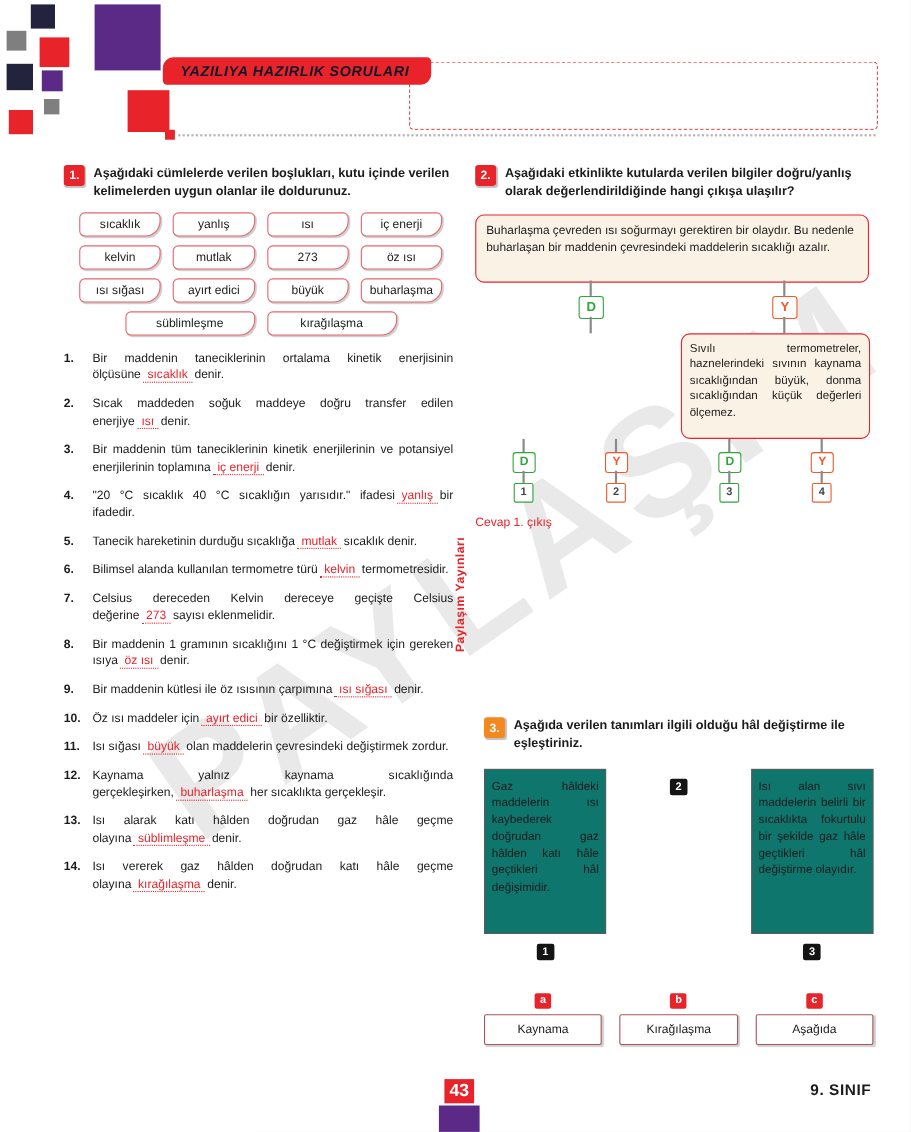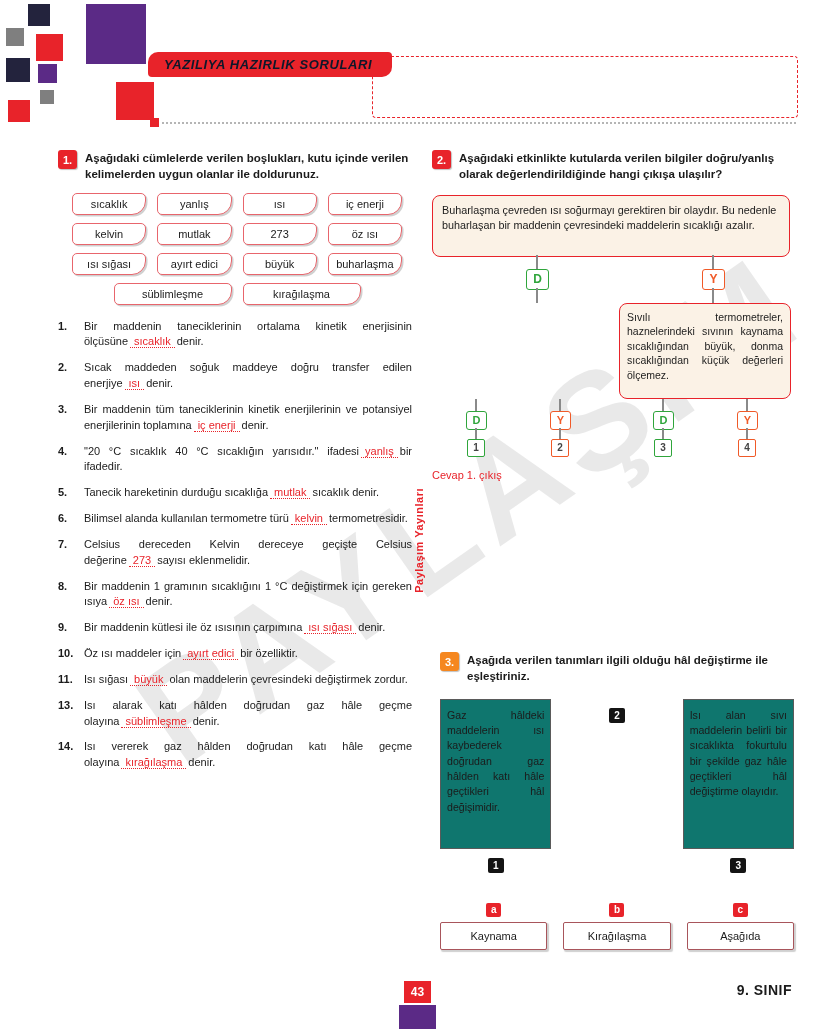--- a/index.html
+++ b/index.html
@@ -120,21 +120,21 @@
   }
   .q3answer{color:#e8232a; font-size:11px; margin-top:20px;}
   
   .publisher{
     position:absolute; left:413px; top:488px; z-index:2;
     writing-mode:vertical-rl; transform:rotate(180deg);
     color:#e8232a; font-size:11px; font-weight:bold; letter-spacing:0.5px;
   }
   .pageno{
     position:absolute; left:404px; top:981px; width:27px; height:22px; z-index:3;
-    background:#e8232a; color:#fff; font-size:12px; font-weight:bold;
+    background:#e8232a; color:#fff; font-size:16px; font-weight:bold;
     display:flex; align-items:center; justify-content:center;
   }
   .footpurple{position:absolute; left:399px; top:1005px; width:37px; height:24px; background:#5b2a86; z-index:2;}
   .grade{position:absolute; right:36px; top:982px; z-index:2; font-size:14px; font-weight:bold; letter-spacing:0.5px;}
 </style>
 </head>
 <body>
 
 <div class="page">
 
@@ -225,20 +225,24 @@
       </div>
       <div class="q1item">
         <span class="inum">10.</span>
         <span class="itxt"><span>Öz ısı maddeler için</span><span class="ans">ayırt edici</span><span>bir özelliktir.</span></span>
       </div>
       <div class="q1item">
         <span class="inum">11.</span>
         <span class="itxt"><span>Isı sığası</span><span class="ans">büyük</span><span>olan maddelerin çevresindeki değiştirmek zordur.</span></span>
       </div>
       <div class="q1item">
+        <span class="inum">12.</span>
+        <span class="itxt"><span>Kaynama yalnız kaynama sıcaklığında gerçekleşirken,</span><span class="ans">buharlaşma</span><span>her sıcaklıkta gerçekleşir.</span></span>
+      </div>
+      <div class="q1item">
         <span class="inum">13.</span>
         <span class="itxt"><span>Isı alarak katı hâlden doğrudan gaz hâle geçme olayına</span><span class="ans">süblimleşme</span><span>denir.</span></span>
       </div>
       <div class="q1item">
         <span class="inum">14.</span>
         <span class="itxt"><span>Isı vererek gaz hâlden doğrudan katı hâle geçme olayına</span><span class="ans">kırağılaşma</span><span>denir.</span></span>
       </div>
     </div>
   </div>
 

